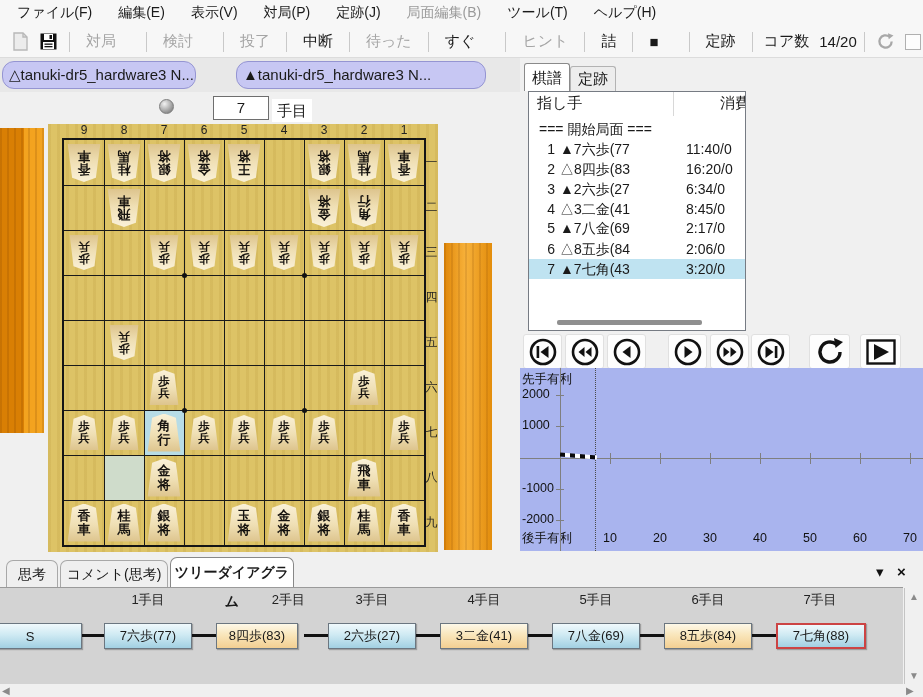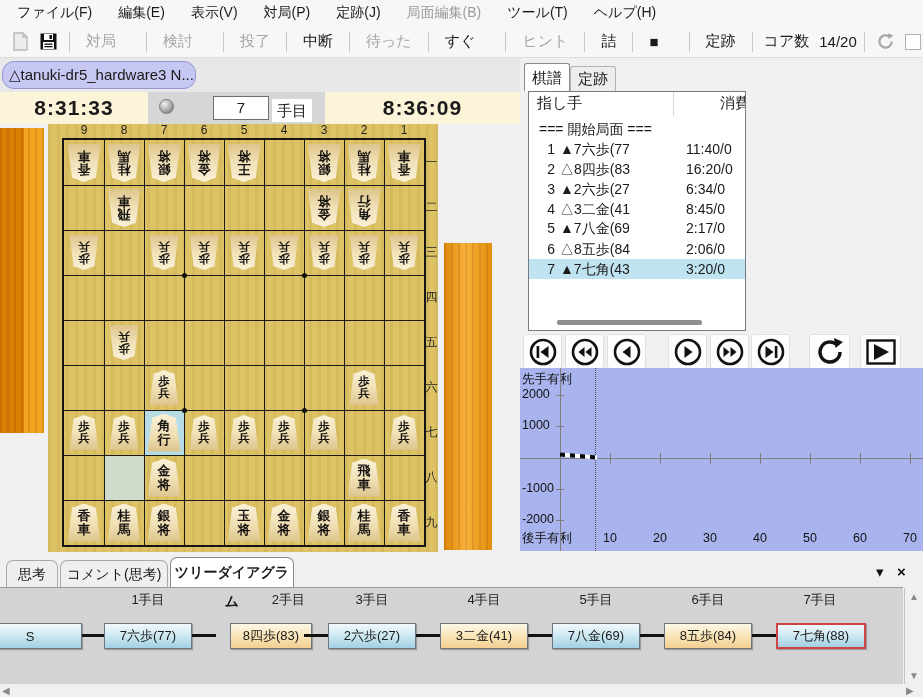--- a/index.html
+++ b/index.html
@@ -169,26 +169,23 @@
       <svg width="19" height="19" viewBox="0 0 20 20">
           <path d="M16.5 10 a6.5 6.5 0 1 1 -2.3-5" fill="none" stroke="#a8a8a8" stroke-width="2.4"></path>
           <polygon points="12.6,1.2 18.4,3.6 13.4,7.6" fill="#a8a8a8"></polygon>
         </svg>
     </span>
     <span class="tb-check"></span>
   </div>
 
   <div class="names-row">
     <div class="name-capsule" style="left:2px; width:194px;">△tanuki-dr5_hardware3 N...</div>
-  </div>
-
-  <div class="clock-row">
-    <div class="clock" style="left:0; width:148px;">8:31:33</div>
-    <div class="clock" style="left:325px; width:195px;">8:36:09</div>
-  </div>
+    <div class="name-capsule" style="left:236px; width:250px;">▲tanuki-dr5_hardware3 N...</div>
+  </div>
+
   <div class="turn-ind"></div>
   <div class="move-box">7</div>
   <div class="move-label">手目</div>
 
   <div class="board-region">
     <div class="stand" style="left:0; top:4px; width:44px; height:305px;"></div>
     <div class="stand right" style="left:444px; top:119px; width:48px; height:307px;"></div>
     <div class="board-bg">
       <div id="file-labels">
           <div class="file-label" style="left: 16px;">9</div>
@@ -516,21 +513,21 @@
         <div class="t-colhdr" style="left: 103px;">1手目</div>
         <div class="t-colhdr" style="left: 215px; text-align: right;">2手目</div>
         <div class="t-colhdr" style="left: 327px;">3手目</div>
         <div class="t-colhdr" style="left: 439px;">4手目</div>
         <div class="t-colhdr" style="left: 551px;">5手目</div>
         <div class="t-colhdr" style="left: 663px;">6手目</div>
         <div class="t-colhdr" style="left: 775px;">7手目</div>
         <div class="t-node sente" style="left: -22px; width: 104px;">S</div>
         <div class="t-node sente" style="left: 104px; width: 88px;">7六歩(77)</div>
         <div class="t-conn" style="left: 82px; width: 22px;"></div>
-        <div class="t-node gote" style="left: 230px; width: 82px;">8四歩(83)</div>
+        <div class="t-node gote" style="left: 216px; width: 82px;">8四歩(83)</div>
         <div class="t-conn" style="left: 192px; width: 24px;"></div>
         <div class="t-node sente" style="left: 328px; width: 88px;">2六歩(27)</div>
         <div class="t-conn" style="left: 304px; width: 24px;"></div>
         <div class="t-node gote" style="left: 440px; width: 88px;">3二金(41)</div>
         <div class="t-conn" style="left: 416px; width: 24px;"></div>
         <div class="t-node sente" style="left: 552px; width: 88px;">7八金(69)</div>
         <div class="t-conn" style="left: 528px; width: 24px;"></div>
         <div class="t-node gote" style="left: 664px; width: 88px;">8五歩(84)</div>
         <div class="t-conn" style="left: 640px; width: 24px;"></div>
         <div class="t-node sente current" style="left: 776px; width: 90px;">7七角(88)</div>

